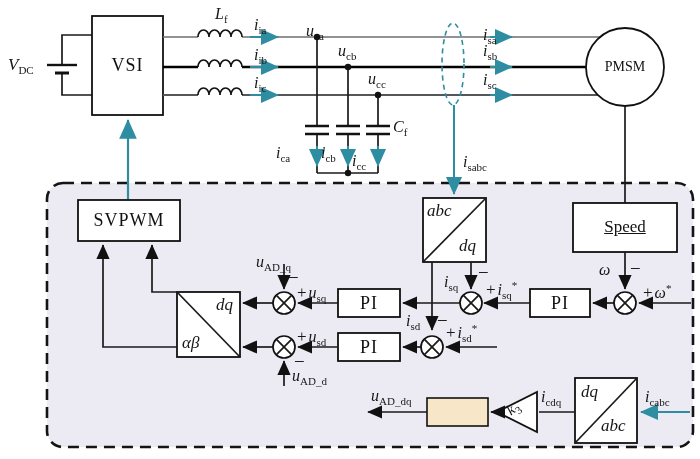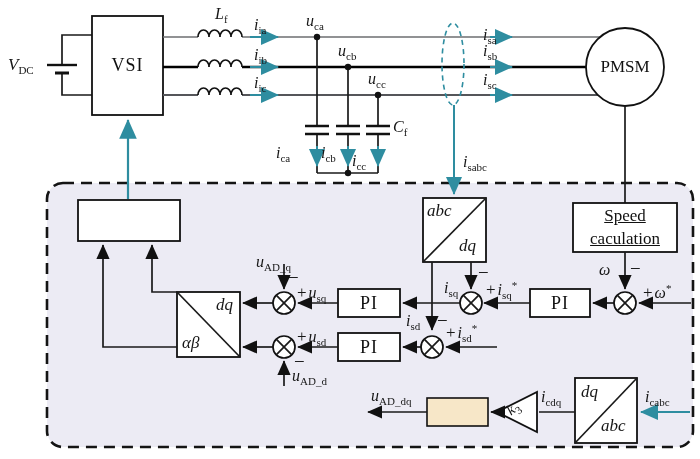--- a/index.html
+++ b/index.html
@@ -186,45 +186,47 @@
 <span class="lbl" style="left:8px;top:56px;font-size:17px"><i>V</i><sub>DC</sub></span>
 <div class="boxlbl f18" style="left:92px;top:16px;width:71px;height:99px">
       <span>VSI</span>
     </div>
 <span class="lbl" style="left:215px;top:6px"><i>L</i><sub>f</sub></span>
 
 <span class="lbl" style="left:254px;top:17px"><i>i</i><sub>ia</sub></span>
 <span class="lbl" style="left:254px;top:47px"><i>i</i><sub>ib</sub></span>
 <span class="lbl" style="left:254px;top:75px"><i>i</i><sub>ic</sub></span>
 
-<span class="lbl" style="left:306px;top:13px"><i>u</i><sub>ca</sub></span>
+<span class="lbl" style="left:306px;top:23px"><i>u</i><sub>ca</sub></span>
 <span class="lbl" style="left:338px;top:43px"><i>u</i><sub>cb</sub></span>
 <span class="lbl" style="left:368px;top:71px"><i>u</i><sub>cc</sub></span>
 <span class="lbl" style="left:393px;top:119px"><i>C</i><sub>f</sub></span>
 
 <span class="lbl" style="left:276px;top:145px"><i>i</i><sub>ca</sub></span>
 <span class="lbl" style="left:321px;top:145px"><i>i</i><sub>cb</sub></span>
 <span class="lbl" style="left:352px;top:153px"><i>i</i><sub>cc</sub></span>
 
 <span class="lbl" style="left:483px;top:27px"><i>i</i><sub>sa</sub></span>
 <span class="lbl" style="left:483px;top:43px"><i>i</i><sub>sb</sub></span>
 <span class="lbl" style="left:483px;top:72px"><i>i</i><sub>sc</sub></span>
 <span class="lbl" style="left:463px;top:154px"><i>i</i><sub>sabc</sub></span>
 
-<div class="boxlbl" style="left:586px;top:28px;width:78px;height:78px;font-size:17px">
+<div class="boxlbl" style="left:586px;top:28px;width:78px;height:78px;font-size:14px">
       <span>PMSM</span>
     </div>
 
+<div class="boxlbl f18" style="left:78px;top:200px;width:102px;height:41px">
+      <span>SVPWM</span>
+    </div>
 
 <span class="lbl it" style="left:427px;top:202px;font-size:17px"><i>abc</i></span>
 <span class="lbl it" style="left:459px;top:237px;font-size:17px"><i>dq</i></span>
 
 <div class="boxlbl f16" style="left:573px;top:203px;width:104px;height:49px;flex-direction:column;line-height:1.35">
   <span>Speed</span>
-  <span>caculation</span>
 </div>
 
 <div class="boxlbl f18" style="left:338px;top:289px;width:62px;height:28px">
       <span>PI</span>
     </div>
 <div class="boxlbl f18" style="left:338px;top:333px;width:62px;height:28px">
       <span>PI</span>
     </div>
 <div class="boxlbl f18" style="left:530px;top:289px;width:60px;height:28px">
       <span>PI</span>
@@ -235,21 +237,21 @@
 <span class="lbl it" style="left:216px;top:296px;font-size:17px"><i>dq</i></span>
 <span class="lbl it" style="left:182px;top:334px;font-size:17px"><i>αβ</i></span>
 
 <span class="lbl it" style="left:581px;top:383px;font-size:17px"><i>dq</i></span>
 <span class="lbl it" style="left:601px;top:417px;font-size:17px"><i>abc</i></span>
 
 <span class="lbl" style="left:599px;top:262px"><i>ω</i></span>
 <span class="minus" style="left:630px;top:259px">−</span>
 <span class="lbl" style="left:643px;top:284px"><span class="sign">+</span><i>ω</i><sup>*</sup></span>
 
-<span class="lbl" style="left:444px;top:280px"><i>i</i><sub>sq</sub></span>
+<span class="lbl" style="left:444px;top:274px"><i>i</i><sub>sq</sub></span>
 <span class="minus" style="left:478px;top:263px">−</span>
 <span class="lbl" style="left:486px;top:281px"><span class="sign">+</span><i>i</i><sub>sq</sub><sup>*</sup></span>
 
 <span class="lbl" style="left:406px;top:313px"><i>i</i><sub>sd</sub></span>
 <span class="minus" style="left:437px;top:311px">−</span>
 <span class="lbl" style="left:446px;top:324px"><span class="sign">+</span><i>i</i><sub>sd</sub><sup>*</sup></span>
 
 <span class="lbl" style="left:297px;top:284px"><span class="sign">+</span><i>u</i><sub>sq</sub></span>
 <span class="lbl" style="left:256px;top:254px"><i>u</i><sub>AD_q</sub></span>
 <span class="minus" style="left:288px;top:268px">−</span>

